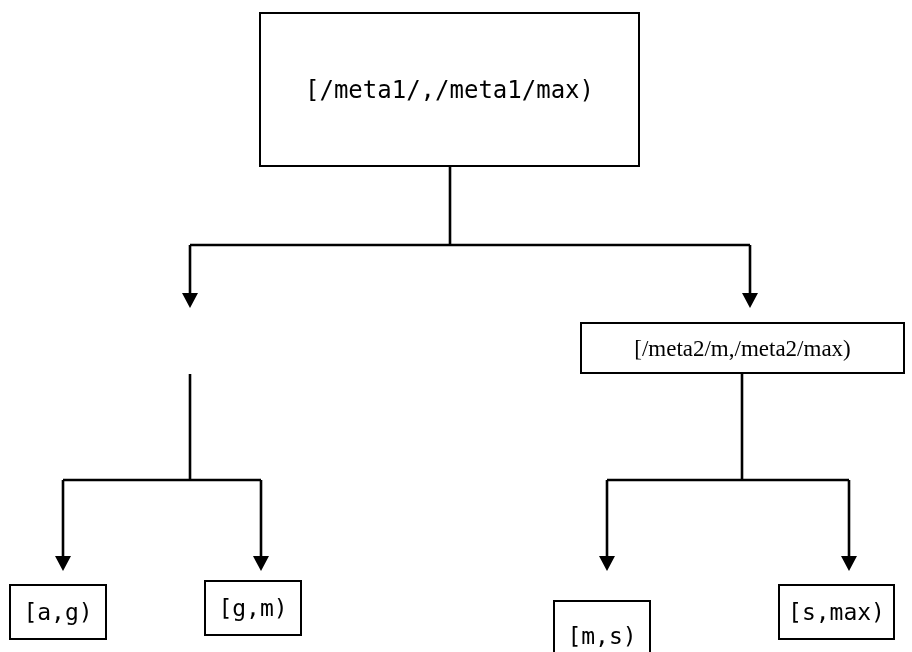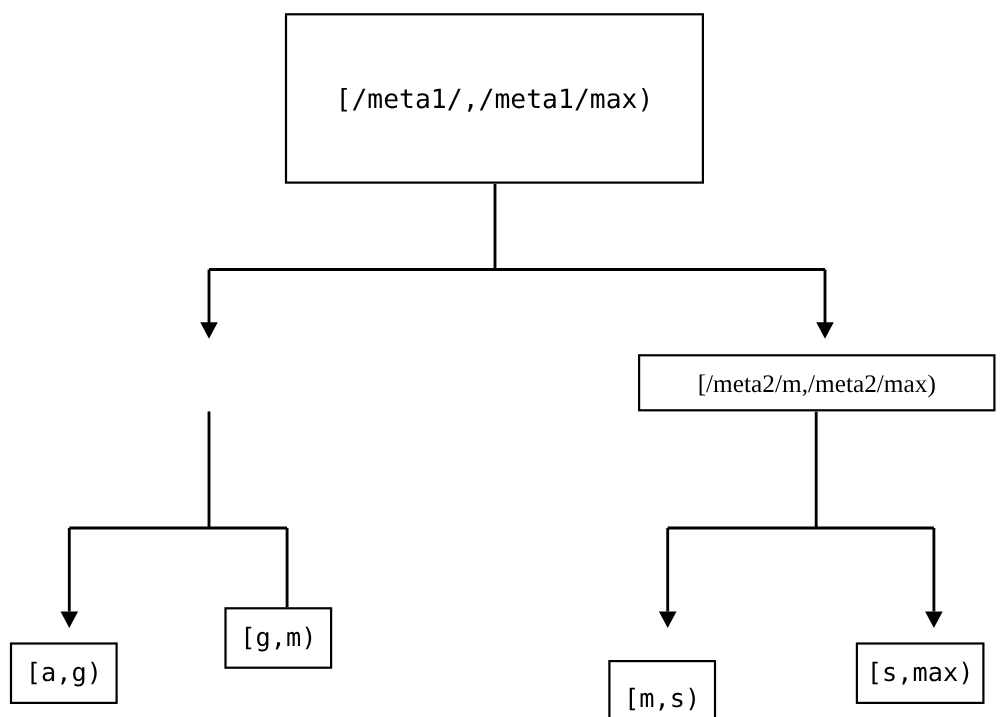--- a/index.html
+++ b/index.html
@@ -86,21 +86,21 @@
 
 
   <div class="node mid" style="left:580px; top:322px; width:325px; height:52px;font-family:Liberation Serif, serif;">
     <span class="node-label">[/meta2/m,/meta2/max)</span>
   </div>
 
   <div class="node leaf" style="left:9px; top:584px; width:98px; height:56px;">
     <span class="node-label">[a,g)</span>
   </div>
 
-  <div class="node leaf" style="left:204px; top:552px; width:98px; height:56px;">
+  <div class="node leaf" style="left:204px; top:580px; width:98px; height:56px;">
     <span class="node-label">[g,m)</span>
   </div>
 
   <div class="node leaf" style="left:553px; top:600px; width:98px; height:72px;justify-content:center;">
     <span class="node-label">[m,s)</span>
   </div>
 
   <div class="node leaf" style="left:778px; top:584px; width:117px; height:56px;">
     <span class="node-label">[s,max)</span>
   </div>

